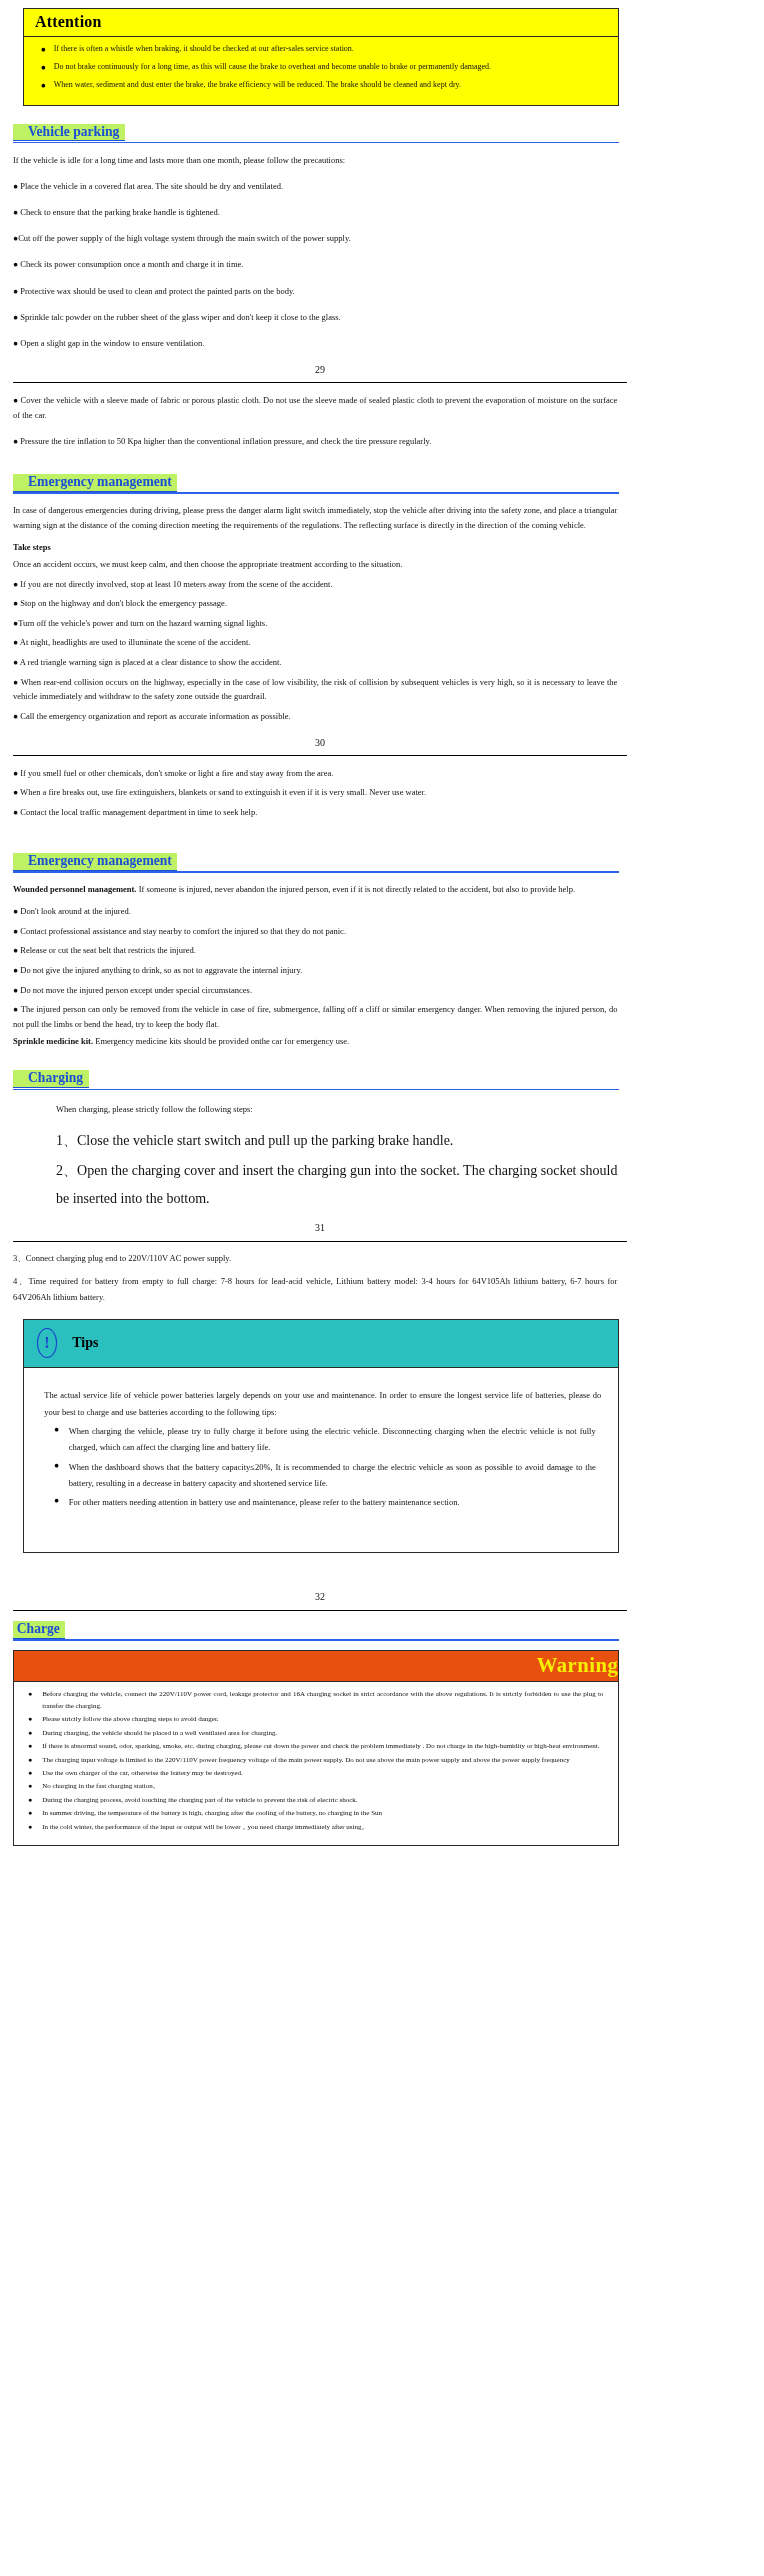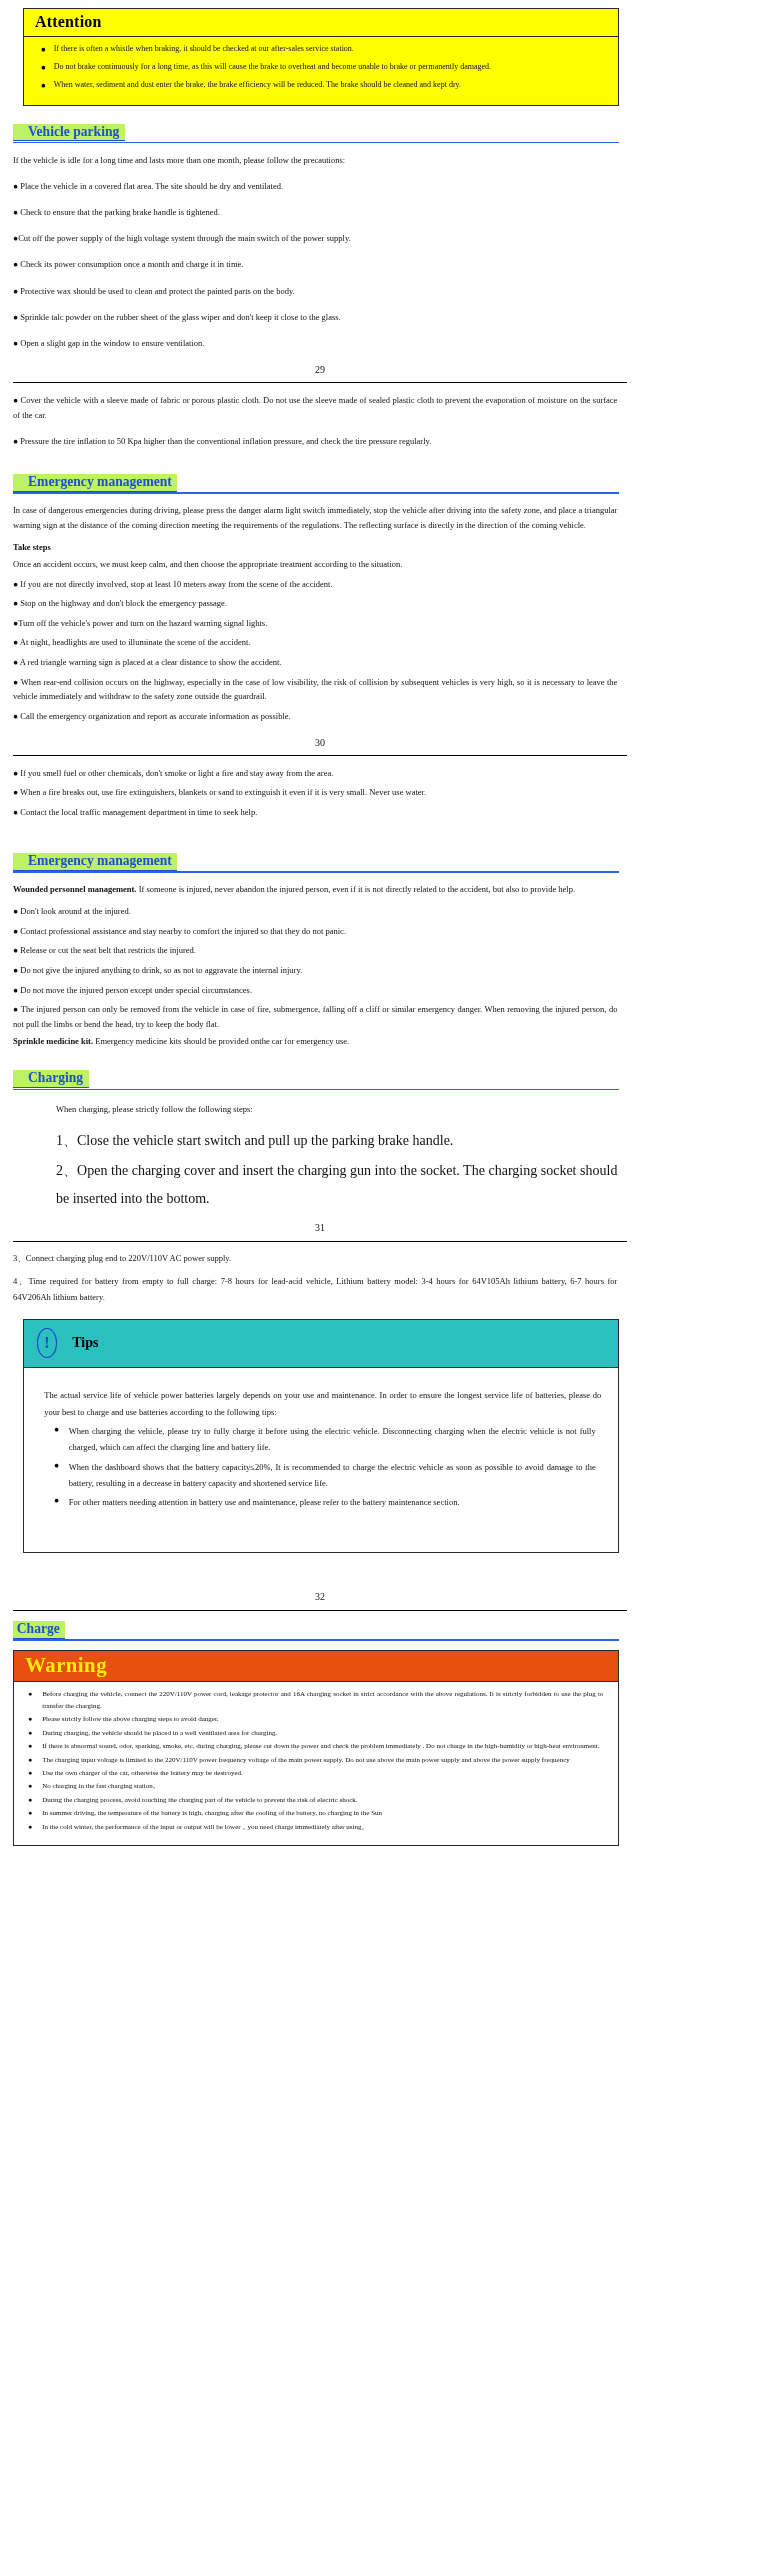--- a/index.html
+++ b/index.html
@@ -192,20 +192,21 @@
   
   .warn-box {
     margin: 9.4px 20.7px 0 13px;
     border: 0.9px solid #2a2a2a;
     box-sizing: border-box;
   }
   .warn-head {
     background: #e8500f;
     border-bottom: 0.9px solid #2a2a2a;
     padding: 2.8px 0 3.8px 11.3px;
+    text-align: right;
   }
   .warn-head .warn-title {
     color: #f5f000;
     font-weight: bold;
     font-size: 20.7px;
     font-family: "Liberation Serif", serif;
     letter-spacing: 0.5px;
   }
   .warn-body {
     padding: 6.6px 5.6px 9.4px 3.8px;

